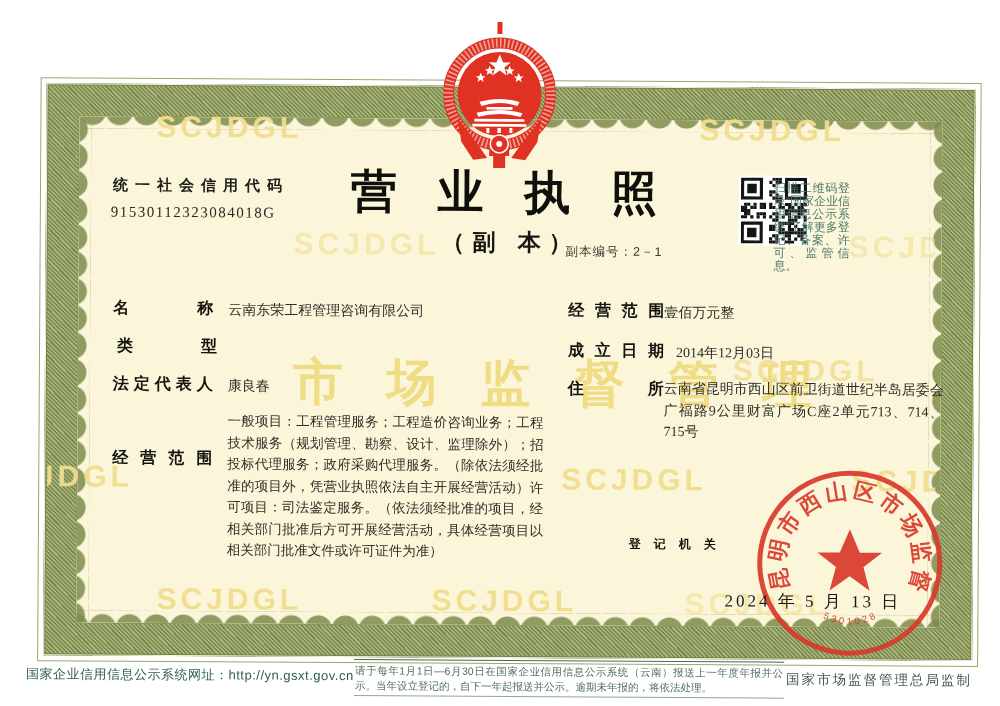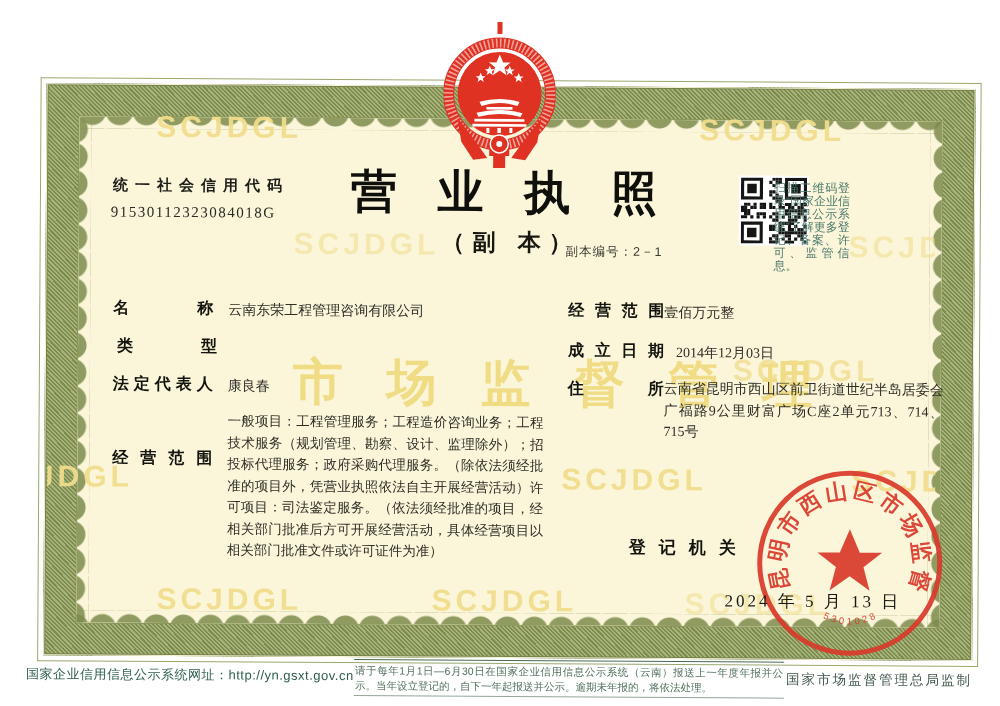--- a/index.html
+++ b/index.html
@@ -69,21 +69,21 @@
   
   .flabel{position:absolute;z-index:2;font-weight:700;font-size:16px;color:#14140e;
       display:inline-block;width:100px;text-align:justify;text-align-last:justify;}
   .fvalue{position:absolute;z-index:2;font-family:"Liberation Serif","DejaVu Serif",serif;
       font-size:14px;color:#2e2d26;line-height:21.5px;}
   .fvalue.block{text-align:justify;}
   .rlabel{width:96px;}
 
   
   .reg-label{position:absolute;left:630px;top:535px;z-index:2;font-weight:700;
-      font-size:17px;letter-spacing:13px;color:#14140e;white-space:nowrap;}
+      font-size:12px;letter-spacing:13px;color:#14140e;white-space:nowrap;}
   .issue-date{position:absolute;left:726px;top:588px;z-index:5;
       font-family:"Liberation Serif","DejaVu Serif",serif;
       font-size:17px;letter-spacing:3px;color:#171710;white-space:nowrap;}
   .seal{position:absolute;left:756px;top:466px;width:190px;height:190px;z-index:4;opacity:.92;}
 
   
   .emblem{position:absolute;left:442px;top:22px;width:112px;height:150px;z-index:3;}
 
   
   .foot{position:absolute;z-index:4;color:#3f6a55;}

